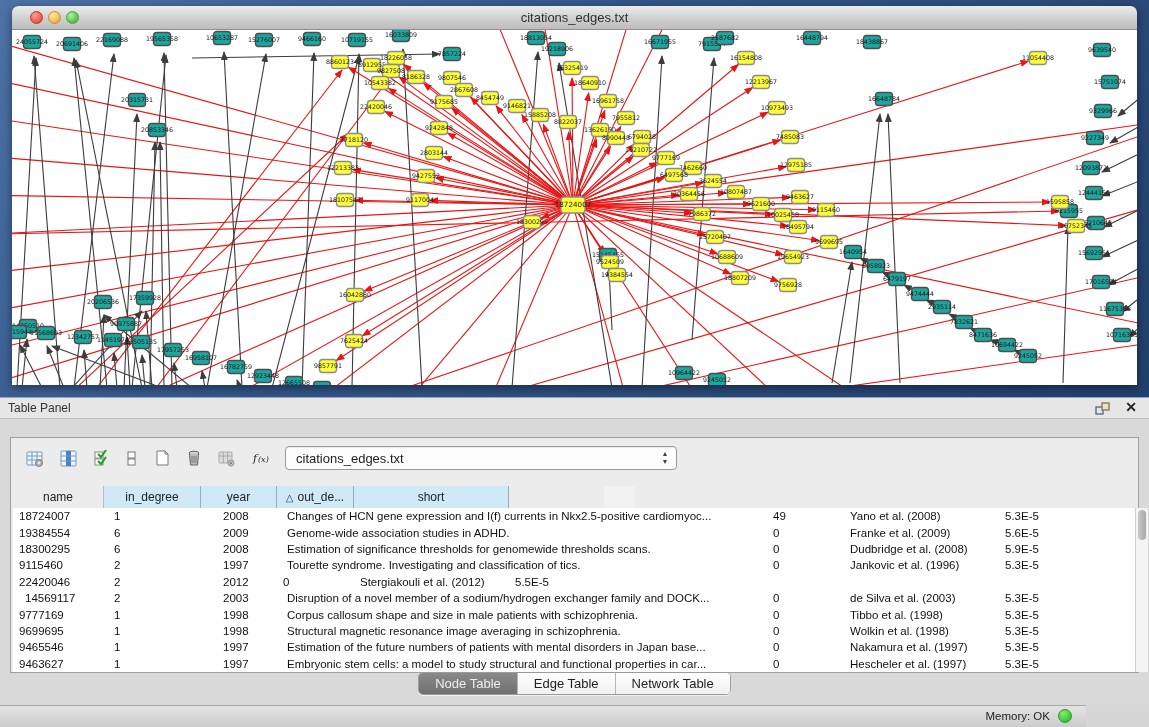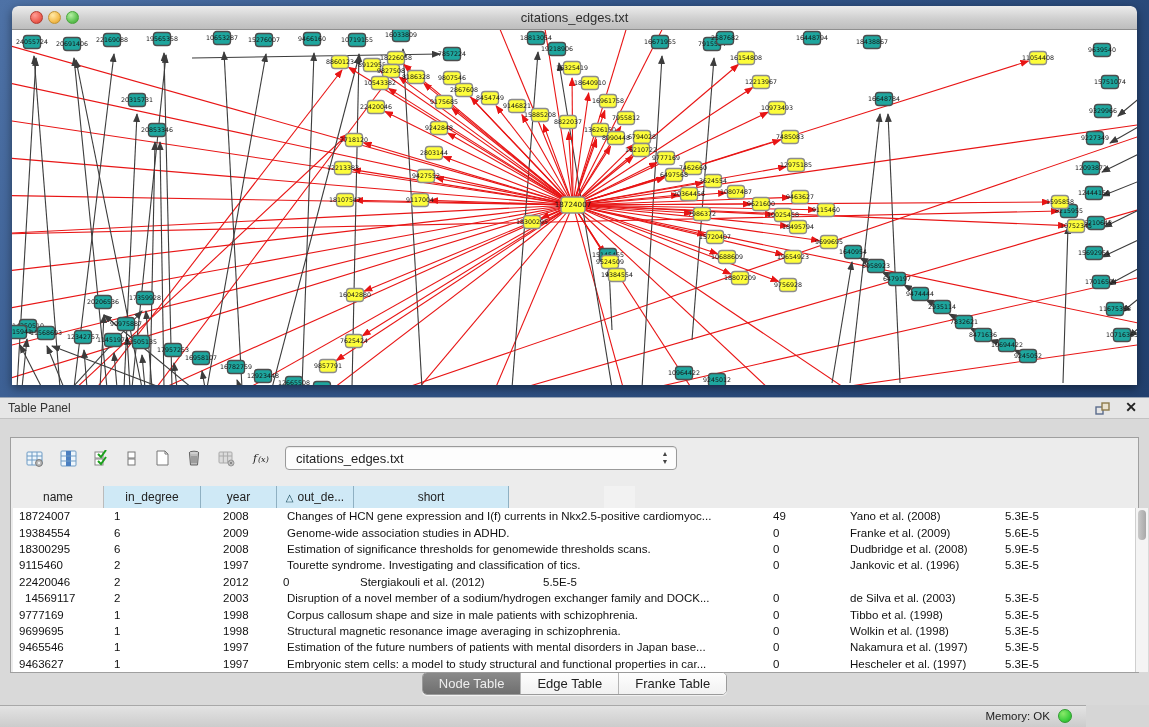--- a/index.html
+++ b/index.html
@@ -633,21 +633,21 @@
           <div class="td" style="width: 77px; padding-left: 6px;">0</div>
           <div class="td" style="width: 155px; padding-left: 6px;">Jankovic et al. (1996)</div>
           <div class="td" style="width: 95px; padding-left: 6px;">5.3E-5</div>
         </div>
         <div class="tr">
           <div class="td" style="width: 91px; padding-left: 6px;">22420046</div>
           <div class="td" style="width: 97px; padding-left: 10px;">2</div>
           <div class="td" style="width: 76px; padding-left: 22px;">2012</div>
           <div class="td" style="width: 77px; padding-left: 6px;">0</div>
           <div class="td" style="width: 155px; padding-left: 6px;">Stergiakouli et al. (2012)</div>
-          <div class="td" style="width: 95px; padding-left: 6px; margin-left: 28px;">5.5E-5</div>
+          <div class="td" style="width: 95px; padding-left: 6px;">5.5E-5</div>
         </div>
         <div class="tr">
           <div class="td" style="width: 91px; padding-left: 12px;">14569117</div>
           <div class="td" style="width: 97px; padding-left: 10px;">2</div>
           <div class="td" style="width: 76px; padding-left: 22px;">2003</div>
           <div class="td" style="width: 490px; padding-left: 10px;">Disruption of a novel member of a sodium/hydrogen exchanger family and DOCK...</div>
           <div class="td" style="width: 77px; padding-left: 6px;">0</div>
           <div class="td" style="width: 155px; padding-left: 6px;">de Silva et al. (2003)</div>
           <div class="td" style="width: 95px; padding-left: 6px;">5.3E-5</div>
         </div>
@@ -689,21 +689,21 @@
         </div>
       </div>
     <div class="abs" id="vscroll">
       <div class="abs" id="vthumb"></div>
     </div>
   </div>
   <div class="abs" id="tabs-row">
     <div id="seg">
         <div class="seg-btn active">Node Table</div>
         <div class="seg-btn">Edge Table</div>
-        <div class="seg-btn">Franke Table</div>
+        <div class="seg-btn">Network Table</div>
       </div>
   </div>
 </div>
 
 <div class="abs" id="status-bar">
   <div class="abs" id="memory-label">Memory: OK</div>
   <div class="abs" id="memory-dot"></div>
 </div>
 
 </body></html>

